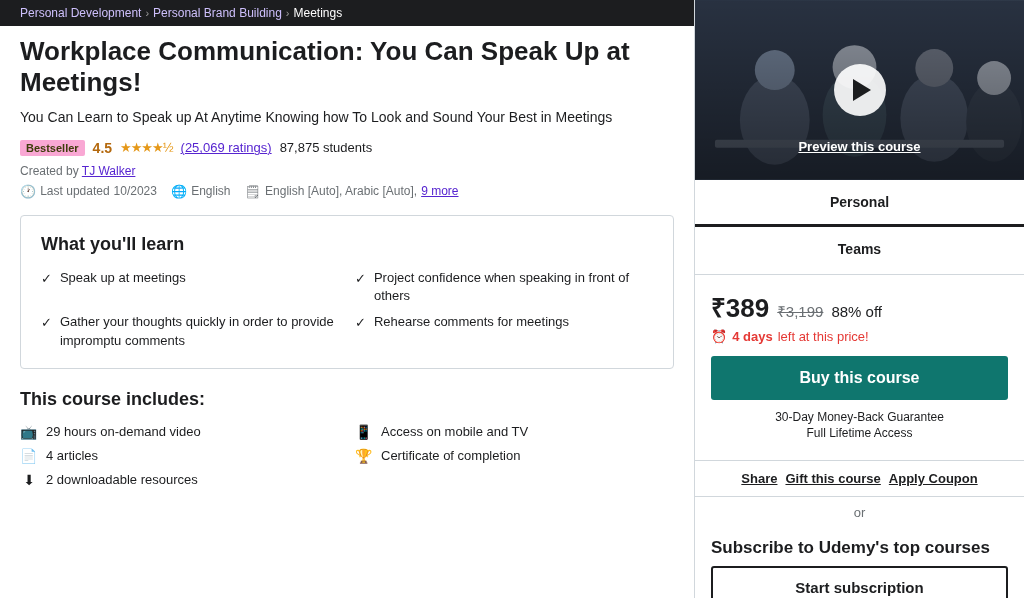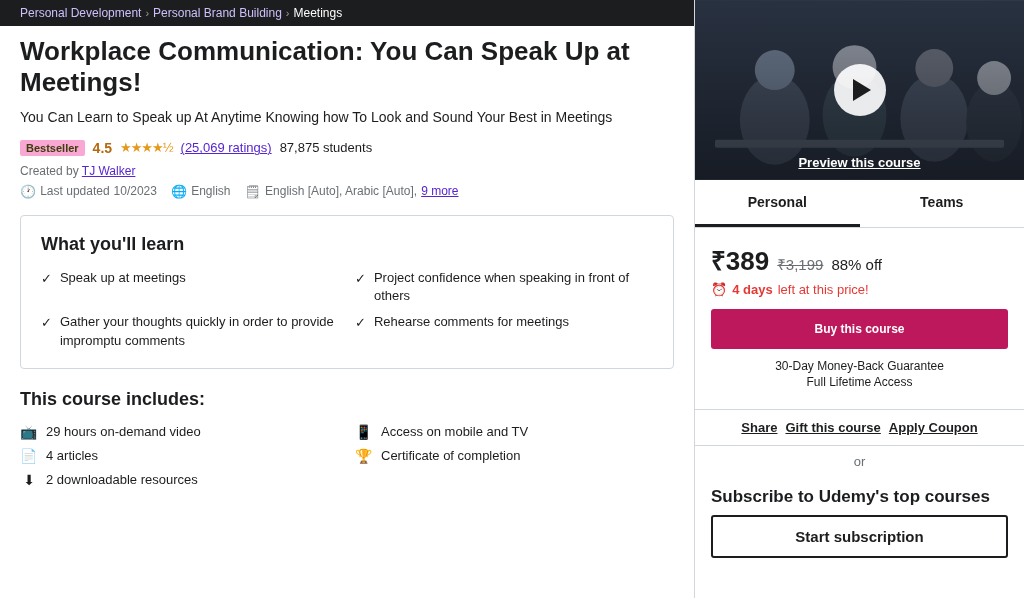--- a/index.html
+++ b/index.html
@@ -229,33 +229,34 @@
     .play-triangle {
       width: 0;
       height: 0;
       border-top: 11px solid transparent;
       border-bottom: 11px solid transparent;
       border-left: 18px solid #1c1d1f;
       margin-left: 4px;
     }
     .preview-label {
       position: absolute;
-      bottom: 10px;
+      bottom: 26px;
       left: 0; right: 0;
       text-align: center;
       color: #fff;
       font-size: 13px;
       font-weight: 600;
       text-decoration: underline;
     }
 
     
     .tabs-row {
       display: flex;
       border-bottom: 1px solid #d1d7dc;
+      flex-direction: column;
     }
     .tab-btn {
       flex: 1;
       padding: 14px 10px;
       text-align: center;
       font-size: 14px;
       font-weight: 600;
       cursor: pointer;
       background: none;
       border: none;
@@ -302,25 +303,25 @@
     .timer-icon {
       font-size: 13px;
     }
     .days-left {
       font-weight: 700;
     }
 
     
     .buy-btn {
       width: 100%;
-      background: #be185d;
+      background: #0f766e;
       color: #fff;
       border: none;
       padding: 13px 10px;
-      font-size: 12px;
+      font-size: 16px;
       font-weight: 600;
       cursor: pointer;
       border-radius: 3px;
       margin-bottom: 10px;
     }
 
     .guarantee-text {
       text-align: center;
       font-size: 12px;
       color: #1c1d1f;

